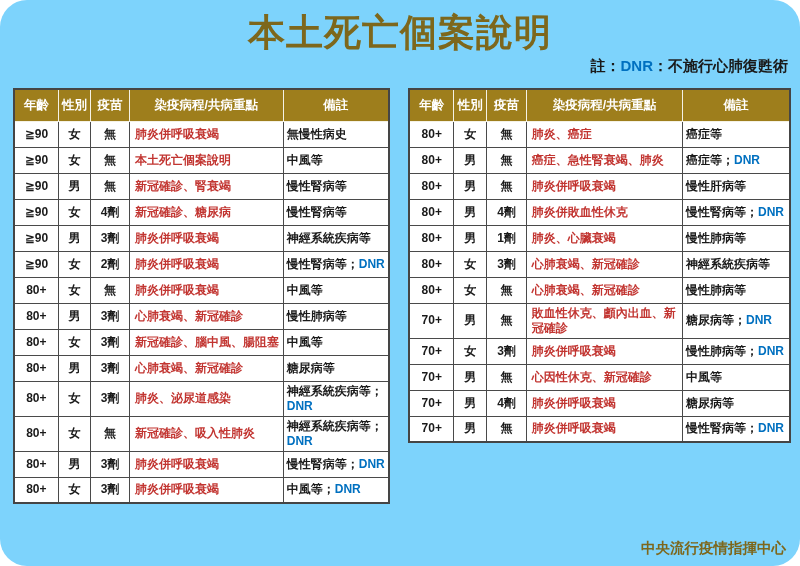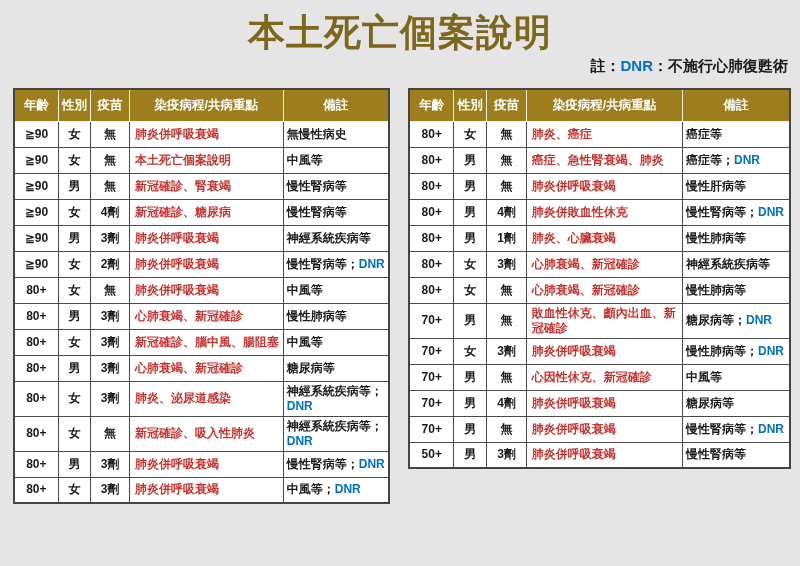--- a/index.html
+++ b/index.html
@@ -1,21 +1,21 @@
 <!DOCTYPE html>
 <html><head>
 <meta charset="utf-8">
 <style>
   * { margin: 0; padding: 0; box-sizing: border-box; }
   html, body { background: #fff; }
   body {
     font-family: "Liberation Sans", "DejaVu Sans", sans-serif;
     width: 800px; height: 566px; position: relative; overflow: hidden;
   }
-  .slide { position: absolute; inset: 0; background: #e5e5e5; }
+  .slide { position: absolute; inset: 0; background: #7dd3fc; border-radius: 27px; }
 
   .title {
     position: absolute; top: 8px; left: 0; width: 100%;
     text-align: center; font-size: 37px; font-weight: bold;
     color: #7d671c; letter-spacing: 1px;
   }
   .subtitle-left {
     position: absolute; top: 56px; left: 14px;
     font-size: 16px; font-weight: bold; color: #7d671c;
   }
@@ -315,24 +315,18 @@
 
   <tr>
     <td class="c-age">70+</td>
     <td class="c-sex">男</td>
     <td class="c-vaccine">無</td>
     <td class="c-course">肺炎併呼吸衰竭</td>
     <td class="c-note"><span class="note-text">慢性腎病等；</span><span class="dnr">DNR</span></td>
   </tr>
 
 
-  <tr>
-    <td class="c-age">50+</td>
-    <td class="c-sex">男</td>
-    <td class="c-vaccine">3劑</td>
-    <td class="c-course">肺炎併呼吸衰竭</td>
-    <td class="c-note"><span class="note-text">慢性腎病等</span><span class="dnr"></span></td>
-  </tr>
 </tbody>
   </table>
 
+  <div class="footer">中央流行疫情指揮中心</div>
 
 </div>
 
 </body></html>

